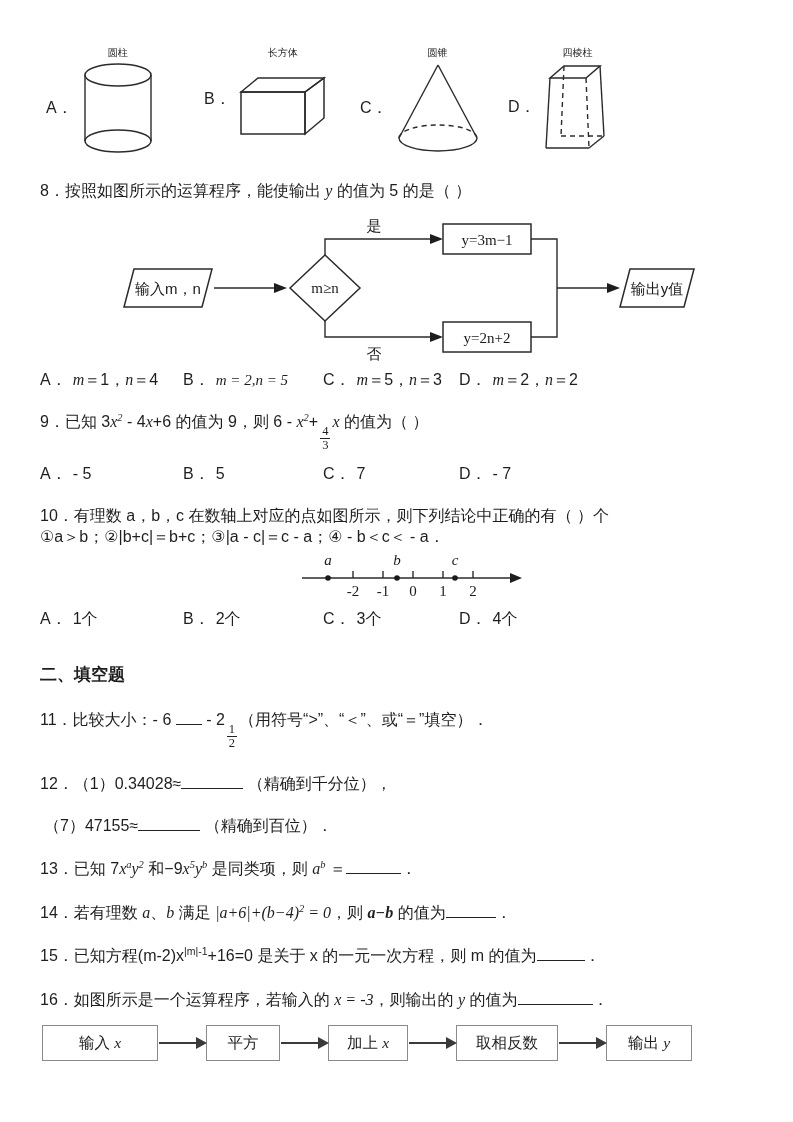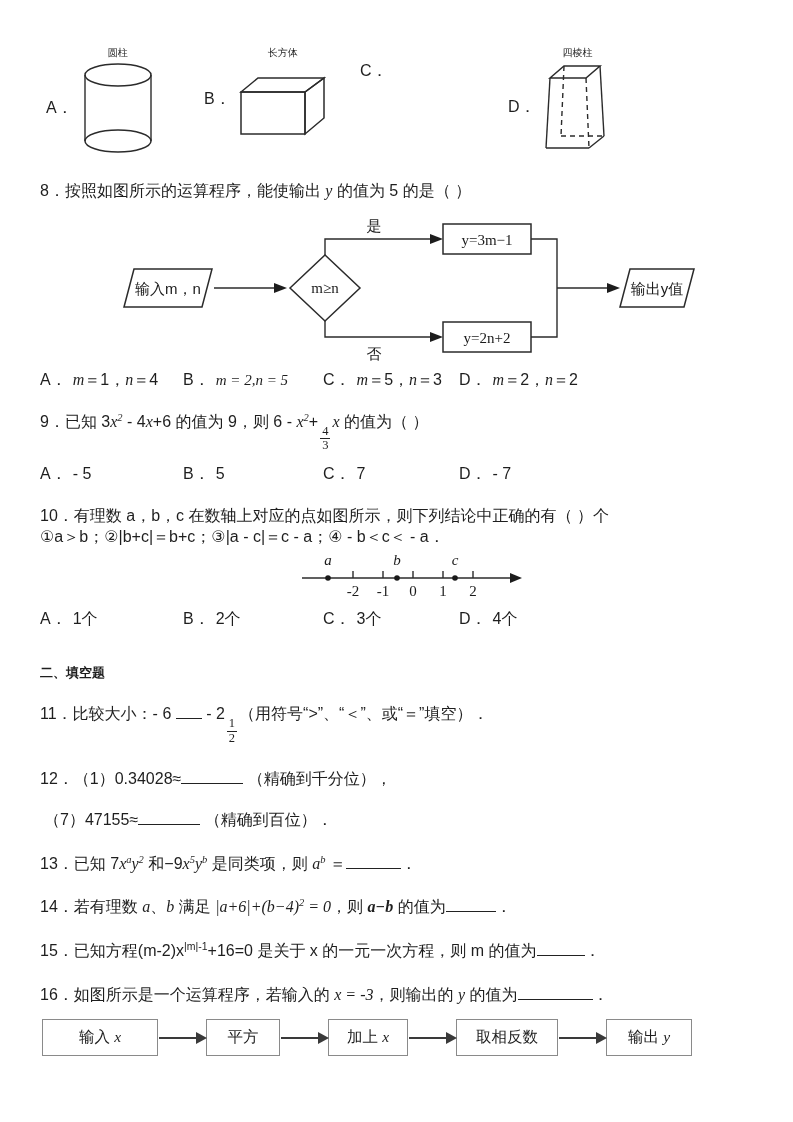--- a/index.html
+++ b/index.html
@@ -34,21 +34,21 @@
   .q7-b .q7-fig svg { margin-top:12px; }
 
   svg .ln { stroke:#2b2b2b; stroke-width:1.4; fill:none; }
   svg .lnd { stroke:#2b2b2b; stroke-width:1.4; fill:none; stroke-dasharray:5 4; }
   svg .shape { stroke:#2b2b2b; stroke-width:1.5; fill:none; }
   svg .ah { fill:#1d1d1d; stroke:none; }
   svg text { fill:#1a1a1a; }
   .flow-svg { display:block; margin:6px 0 6px 72px; }
   .nl-svg { display:block; margin:4px 0 8px 258px; }
 
-  .sec-title { font-weight:bold; font-size:13px; margin:34px 0 22px 0; }
+  .sec-title { font-weight:bold; font-size:17px; margin:34px 0 22px 0; }
   .fill-q { margin-bottom:22px; }
 
   
   .q16-flow { display:flex; align-items:center; margin:14px 0 0 2px; }
   .fbox { border:1.5px solid #8a8a8a; padding:7px 10px; text-align:center; font-size:15.5px; white-space:nowrap; }
   .fb1 { min-width:116px; } .fb2 { min-width:74px; } .fb3 { min-width:80px; } .fb4 { min-width:102px; } .fb5 { min-width:86px;text-align:center; }
   .harrow { position:relative; width:46px; height:2px; background:#3a3a3a; margin:0 1px; flex-shrink:0; }
   .harrow::after { content:""; position:absolute; right:-2px; top:-5px;
     border-left:11px solid #3a3a3a; border-top:6px solid transparent; border-bottom:6px solid transparent; }
   .opt-b-small { font-size:15px; font-family:"Liberation Serif",serif; font-style:italic; }
@@ -77,20 +77,29 @@
         <span class="fig-label">长方体</span>
         <svg width="88" height="64">
           <rect class="shape" x="2" y="18" width="64" height="42"></rect>
           <polygon class="shape" points="2,18 19,4 85,4 66,18"></polygon>
           <polygon class="shape" points="66,18 85,4 85,44 66,60"></polygon>
         </svg>
       </div>
     </div>
     <div class="q7-opt q7-c">
       <span class="letter">C．</span>
+      <div class="q7-fig">
+        <span class="fig-label">圆锥</span>
+        <svg width="84" height="94">
+          <line class="ln" x1="42" y1="3" x2="3" y2="76"></line>
+          <line class="ln" x1="42" y1="3" x2="81" y2="76"></line>
+          <path class="ln" d="M3,76 A39,13 0 0 0 81,76"></path>
+          <path class="lnd" d="M3,76 A39,13 0 0 1 81,76"></path>
+        </svg>
+      </div>
     </div>
     <div class="q7-opt q7-d">
       <span class="letter">D．</span>
       <div class="q7-fig">
         <span class="fig-label">四棱柱</span>
         <svg width="68" height="92">
           <polygon class="shape" points="6,16 20,4 56,4 42,16"></polygon>
           <line class="ln" x1="6" y1="16" x2="2" y2="86"></line>
           <line class="ln" x1="56" y1="4" x2="60" y2="74"></line>
           <line class="lnd" x1="20" y1="4" x2="17" y2="74"></line>

